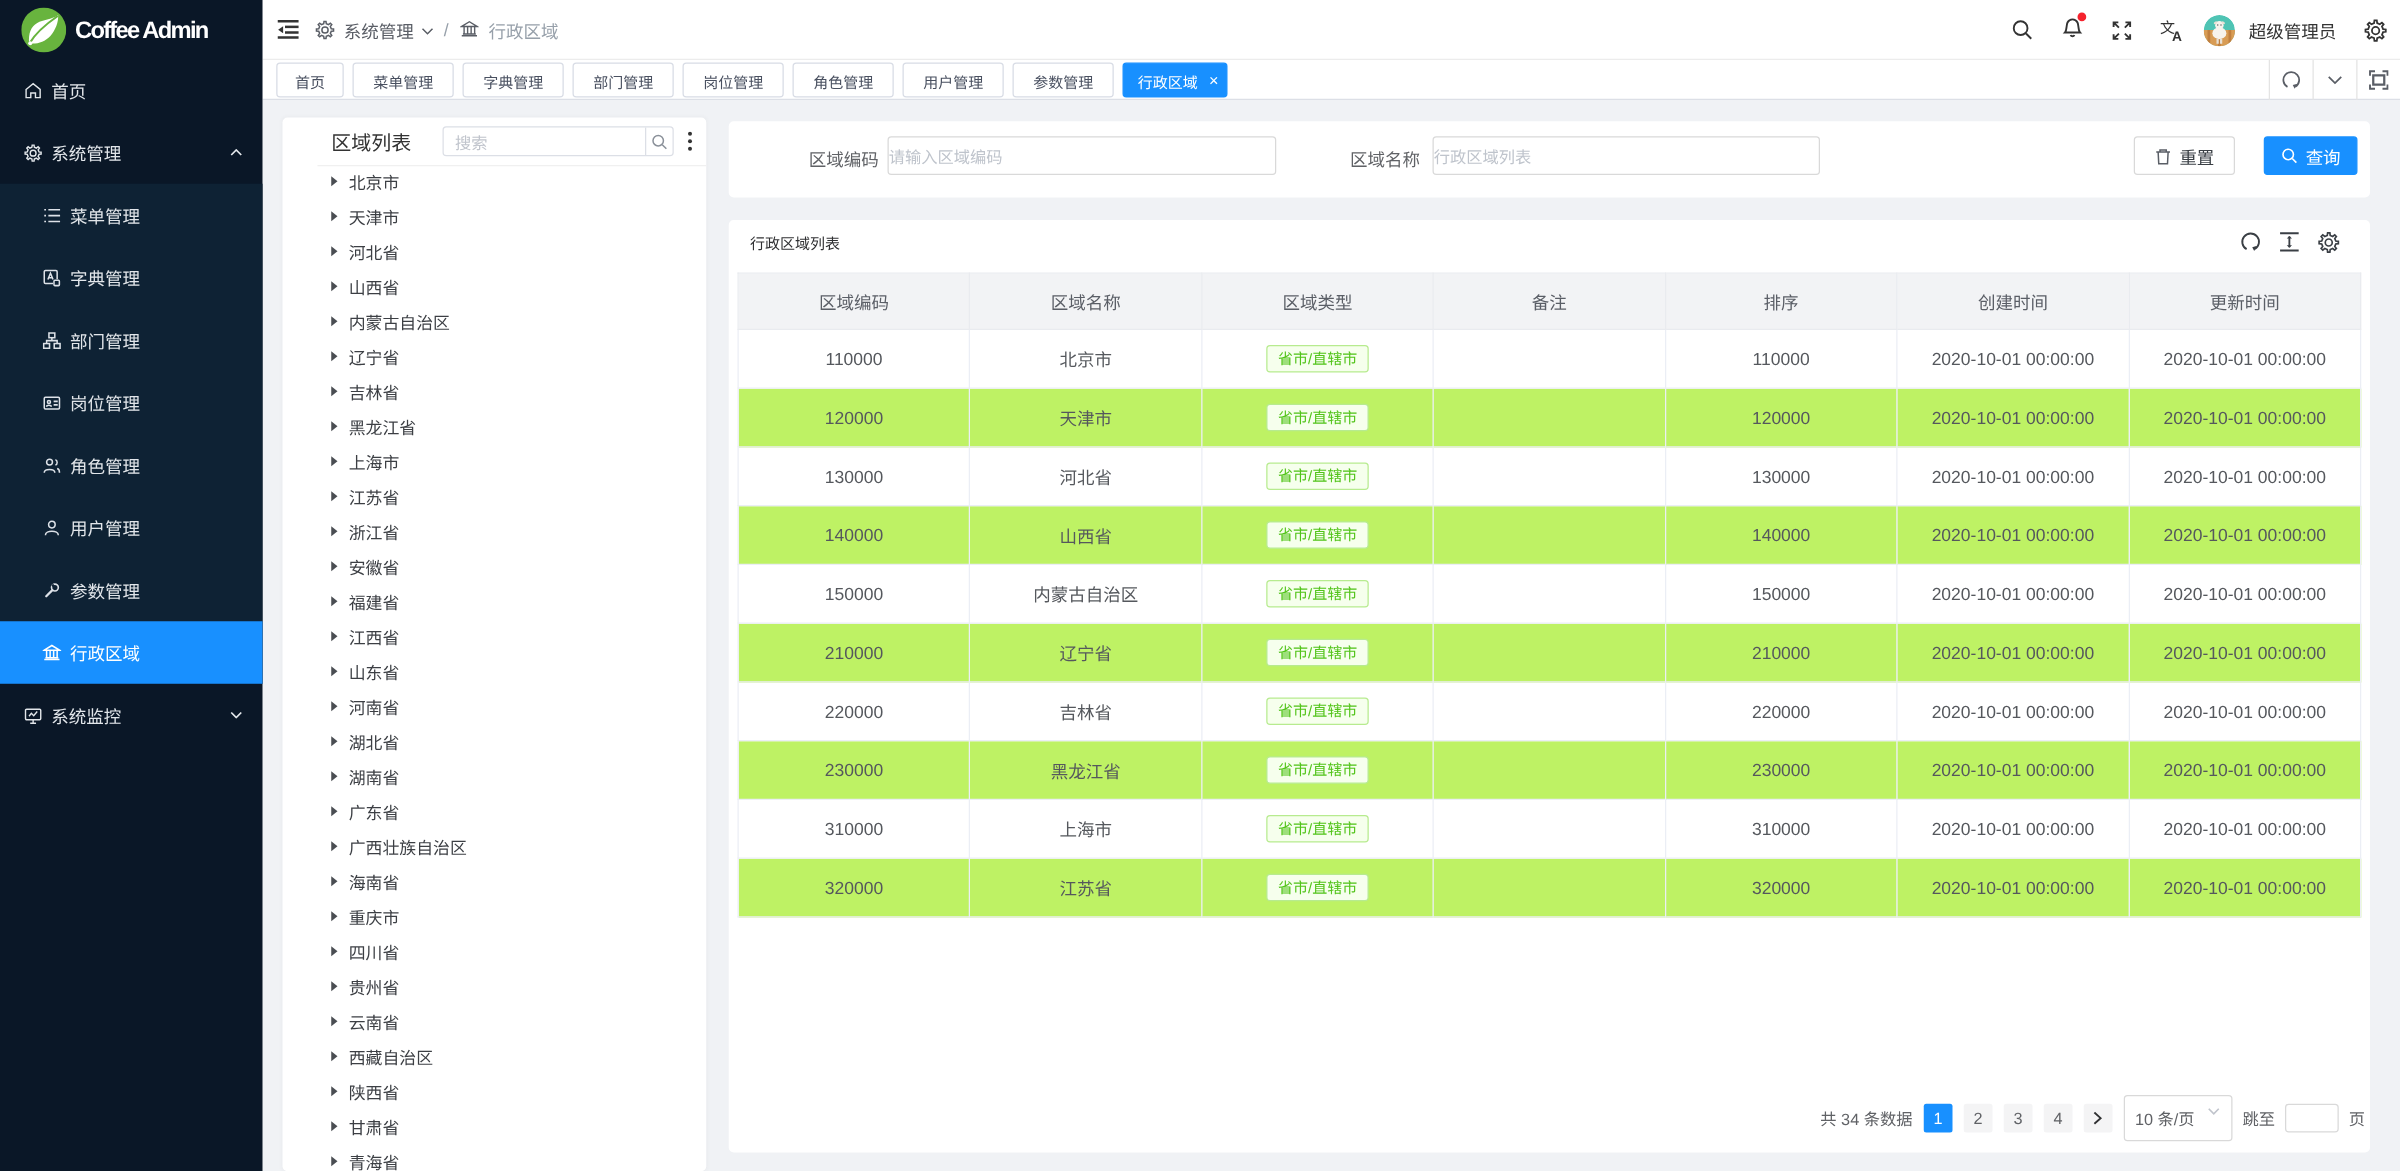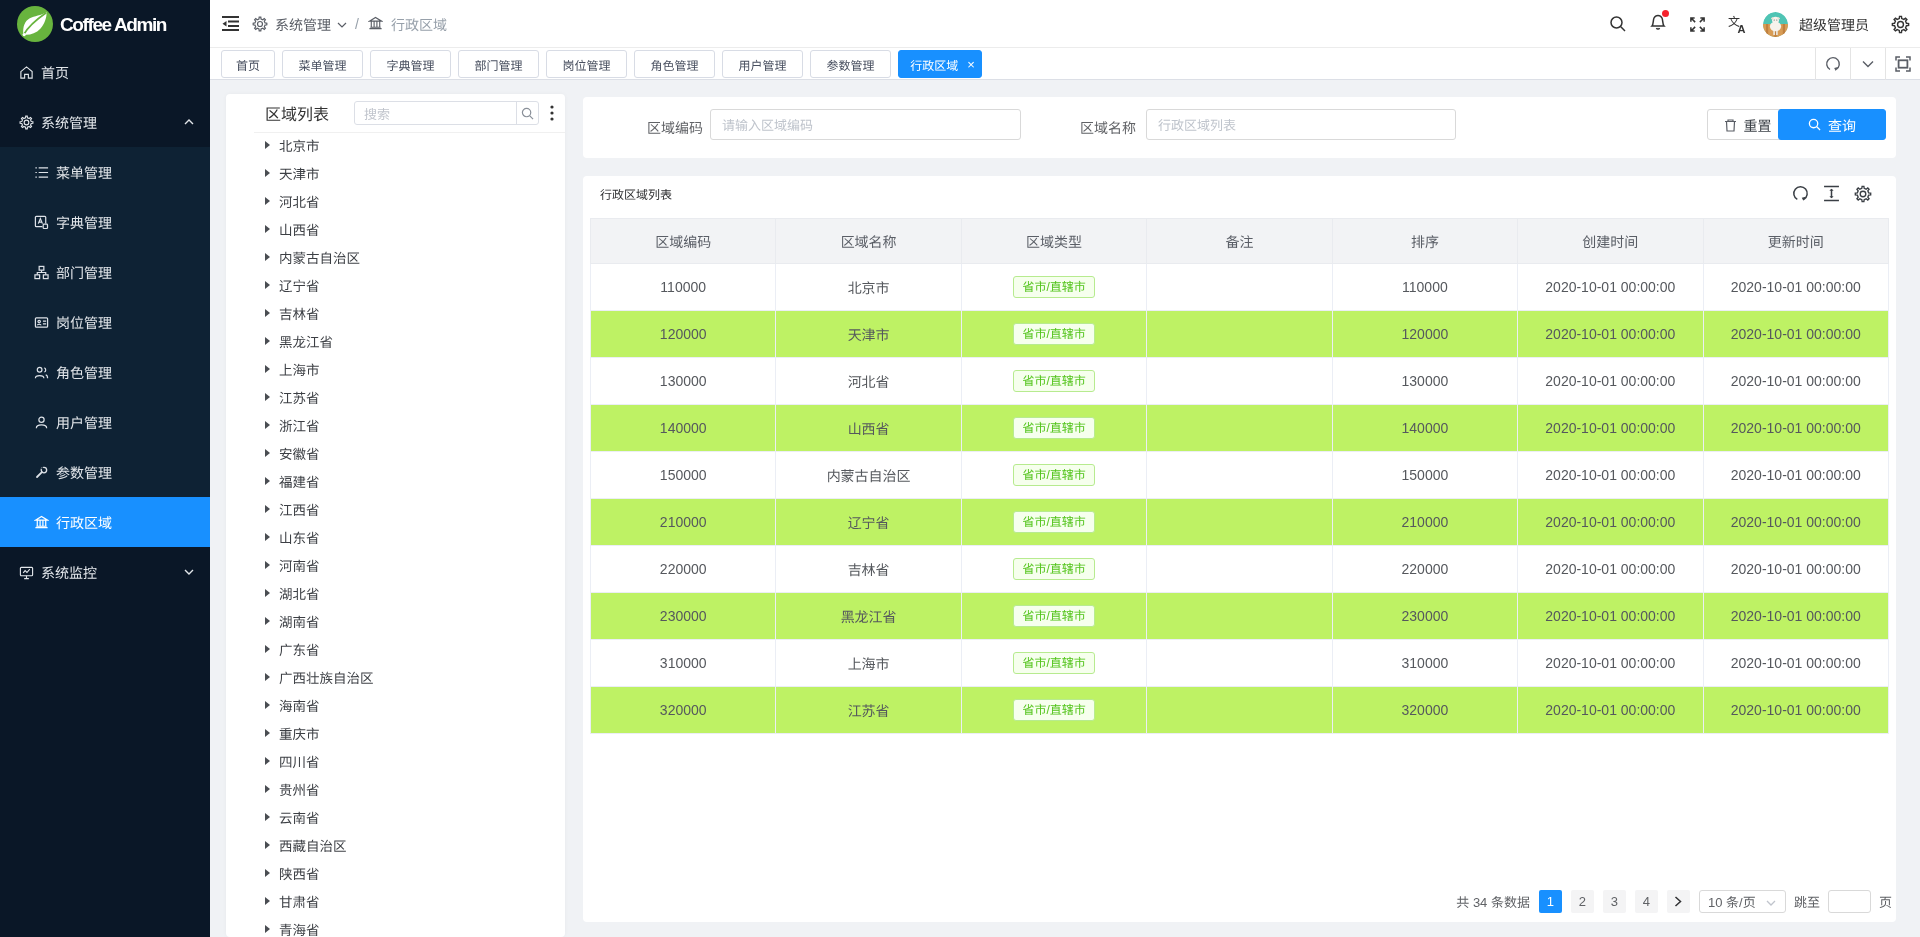--- a/index.html
+++ b/index.html
@@ -49,40 +49,40 @@
 .tree-item { height:28px; display:flex; align-items:center; font-size:13.5px; color:#3c3f44; }
 .tree-item .caret { width:0; height:0; border-left:5.5px solid #4a4d52; border-top:4px solid transparent; border-bottom:4px solid transparent; margin-left:11px; margin-right:9px; }
 
 
 .search-card { position:absolute; left:373px; top:16px; right:24px; height:61px; background:#fff; border-radius:4px; }
 .form-row { position:relative; height:61px; }
 .form-row .f-label { position:absolute; top:20px; }
 .form-row .f-input { position:absolute; top:12px; }
 .form-row .btn { position:absolute; top:12px; }
 .f-label { font-size:14px; color:#606266; }
-.f-input { height:31px; border:1px solid #d9d9d9; border-radius:3px; display:flex; align-items:center; padding-left:11px; color:#bfc4cc; font-size:13px; background:#fff; }
+.f-input { height:31px; border:1px solid #d9d9d9; border-radius:3px; display:flex; align-items:center; color:#bfc4cc; font-size:13px; background:#fff; }
 .btn { height:31px; border-radius:3px; display:inline-flex; align-items:center; justify-content:center; font-size:14px; }
 .btn-plain { background:#fff; border:1px solid #d9d9d9; color:#3a3f45; }
 .btn-primary { background:#1890ff; border:1px solid #1890ff; color:#fff; }
 
 .table-card { position:absolute; left:373px; top:95px; right:24px; height:746px; background:#fff; border-radius:4px; }
 .tc-head { height:42px; display:flex; align-items:center; padding:0 17px 8px 17px; position:relative; }
 .tc-title { font-size:12px; color:#303133; }
 .tc-icons { position:absolute; right:24px; top:9px; display:flex; gap:14px; }
 
 table.grid { border-collapse:collapse; margin-left:7px; width:1299px; table-layout:fixed; }
 .grid th { height:45px; background:#f2f3f5; font-weight:normal; color:#5a5e66; font-size:14px; border:1px solid #e9ebef; }
 .grid td { height:47px; text-align:center; font-size:14px; color:#55585d; border:1px solid #ebeef5; }
 .grid tr.even td { background:#bef264; }
 .tag-green { display:inline-block; padding:3px 8px; background:#f6ffed; border:1px solid #b7eb8f; color:#52c41a; font-size:12px; border-radius:3px; line-height:1.2; }
 
 .pager { position:absolute; right:4px; bottom:9px; display:flex; align-items:center; font-size:13px; color:#606266; }
 .pg-box { min-width:23px; height:23px; border-radius:2px; background:#f4f4f5; color:#606266; display:inline-flex; align-items:center; justify-content:center; margin-left:9px; font-size:13px; }
 .pg-box.active { background:#1890ff; color:#fff; }
-.pg-sel { width:87px; height:23px; border:1px solid #d9d9d9; border-radius:3px; display:flex; align-items:center; margin-left:9px; padding-left:8px; color:#606266; position:relative; }
+.pg-sel { width:87px; height:37px; border:1px solid #d9d9d9; border-radius:3px; display:flex; align-items:center; margin-left:9px; padding-left:8px; color:#606266; position:relative; }
 .pg-input { width:43px; height:23px; border:1px solid #d9d9d9; border-radius:3px; margin:0 8px; background:#fff; }
 </style>
 </head>
 <body>
 
 <aside class="sidebar">
   <div class="logo">
     <svg width="36" height="36" viewBox="0 0 36 36">
       <circle cx="18" cy="18" r="18" fill="#68b43e"></circle>
       <path d="M29.5 6.2 C 24 9.5, 17.5 9.8, 12.8 12.3 C 7.8 15, 5.6 20.5, 6.3 28.6 C 12 29.6, 18.8 27.6, 23.3 22.7 C 27.4 18.2, 29.9 11.5, 29.5 6.2 Z" fill="#fff"></path>
@@ -303,21 +303,21 @@
     <div class="search-card">
       <div class="form-row">
         <span class="f-label" style="position:absolute;left:64px">区域编码</span>
         <div class="f-input" style="position:absolute;left:127px;width:311px">请输入区域编码</div>
         <span class="f-label" style="position:absolute;left:497px">区域名称</span>
         <div class="f-input" style="position:absolute;left:563px;width:310px">行政区域列表</div>
         <div class="btn btn-plain" style="position:absolute;right:108px;width:81px">
           <svg width="13" height="14" viewBox="0 0 13 14" fill="none" stroke="#5a5e66" stroke-width="1.2" style="margin-right:7px">
               <path d="M1 3.5 H12 M4 3.5 V2 H9 V3.5 M2.5 3.5 L3 13 H10 L10.5 3.5"></path>
             </svg>重置</div>
-        <div class="btn btn-primary" style="position:absolute;right:10px;width:108px">
+        <div class="btn btn-primary" style="position:absolute;right:10px;width:75px">
           <svg width="13" height="13" viewBox="0 0 14 14" fill="none" stroke="#fff" stroke-width="1.4" style="margin-right:7px">
               <circle cx="6" cy="6" r="4.5"></circle>
               <path d="M9.5 9.5 L13 13"></path>
             </svg>查询</div>
       </div>
     </div>
 
     <div class="table-card">
       <div class="tc-head">
         <span class="tc-title">行政区域列表</span>

